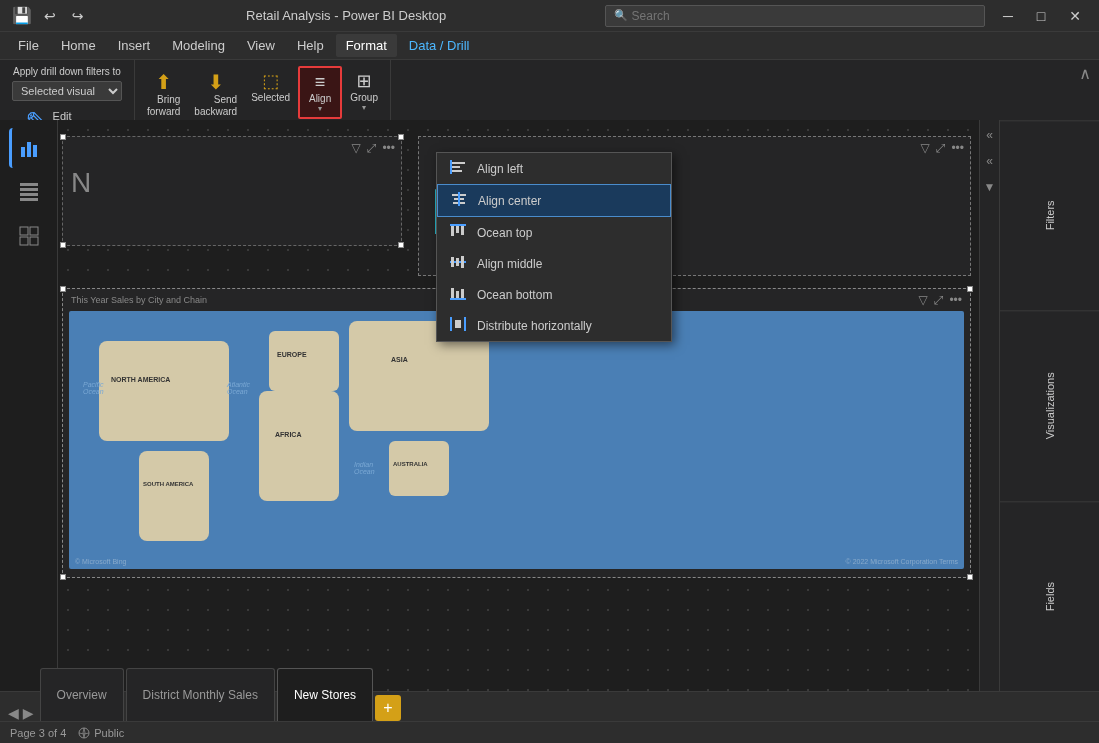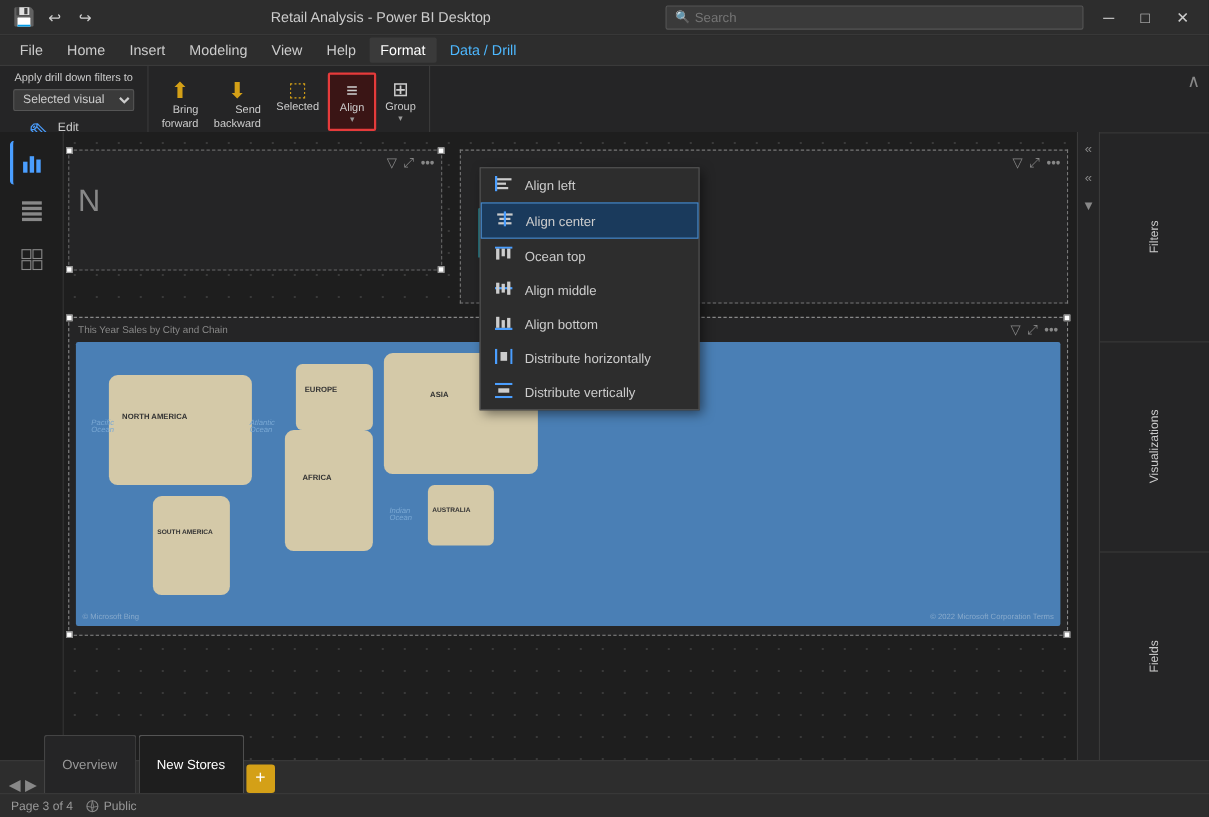--- a/index.html
+++ b/index.html
@@ -159,21 +159,21 @@
     }
     .group-btn .s-icon { font-size: 20px; color: #cccccc; }
     .group-btn .s-label { font-size: 10px; color: #cccccc; }
     .group-btn .s-arrow { font-size: 8px; color: #999; }
 
     
     .dropdown-overlay {
       position: absolute;
       top: 152px;
       left: 436px;
-      width: 200px;
+      width: 236px;
       background: #2d2d2d;
       border: 1px solid #555;
       box-shadow: 3px 3px 10px rgba(0,0,0,0.5);
       z-index: 100;
     }
     .dropdown-item {
       display: flex;
       align-items: center;
       padding: 7px 12px;
       cursor: pointer;
@@ -483,42 +483,32 @@
   </div>
   <div class="dropdown-item">
     <span class="d-icon">
       <svg width="16" height="14" viewBox="0 0 16 14">
         <rect x="0" y="12" width="16" height="2" fill="#4a9eff"></rect>
         <rect x="1" y="2" width="3" height="10" fill="#ccc"></rect>
         <rect x="6" y="5" width="3" height="7" fill="#ccc"></rect>
         <rect x="11" y="3" width="3" height="9" fill="#ccc"></rect>
       </svg>
     </span>
-    <span>Align bottom</span>
+    <span>Ocean bottom</span>
   </div>
   <div class="dropdown-item">
     <span class="d-icon">
       <svg width="16" height="14" viewBox="0 0 16 14">
         <rect x="0" y="0" width="2" height="14" fill="#4a9eff"></rect>
         <rect x="14" y="0" width="2" height="14" fill="#4a9eff"></rect>
         <rect x="5" y="3" width="6" height="8" fill="#ccc"></rect>
       </svg>
     </span>
     <span>Distribute horizontally</span>
   </div>
-  <div class="dropdown-item">
-    <span class="d-icon">
-      <svg width="16" height="14" viewBox="0 0 16 14">
-        <rect x="0" y="0" width="16" height="2" fill="#4a9eff"></rect>
-        <rect x="0" y="12" width="16" height="2" fill="#4a9eff"></rect>
-        <rect x="3" y="5" width="10" height="4" fill="#ccc"></rect>
-      </svg>
-    </span>
-    <span>Distribute vertically</span>
-  </div>
 </div>
 
 <div class="left-panel">
   <div class="left-panel-icon active">
     <svg width="22" height="22" viewBox="0 0 22 22">
       <rect x="2" y="10" width="4" height="10" fill="#4a9eff"></rect>
       <rect x="8" y="5" width="4" height="15" fill="#4a9eff"></rect>
       <rect x="14" y="8" width="4" height="12" fill="#4a9eff"></rect>
     </svg>
   </div>
@@ -652,20 +642,21 @@
     <div class="panel-label-item">Fields</div>
   </div>
 </div>
 
 <div class="tab-bar">
   <div class="tab-nav">
     <span>◀</span>
     <span>▶</span>
   </div>
   <div class="tab">Overview</div>
+  <div class="tab">District Monthly Sales</div>
   <div class="tab active">New Stores</div>
   <div class="tab-add">+</div>
 </div>
 
 <div class="status-bar">
   <span>Page 3 of 4</span>
   <div class="status-public">
     <svg width="12" height="12" viewBox="0 0 12 12">
       <circle cx="6" cy="6" r="5" fill="none" stroke="#888" stroke-width="1"></circle>
       <path d="M6 1 Q8 6 6 11 Q4 6 6 1Z" fill="none" stroke="#888" stroke-width="0.8"></path>

